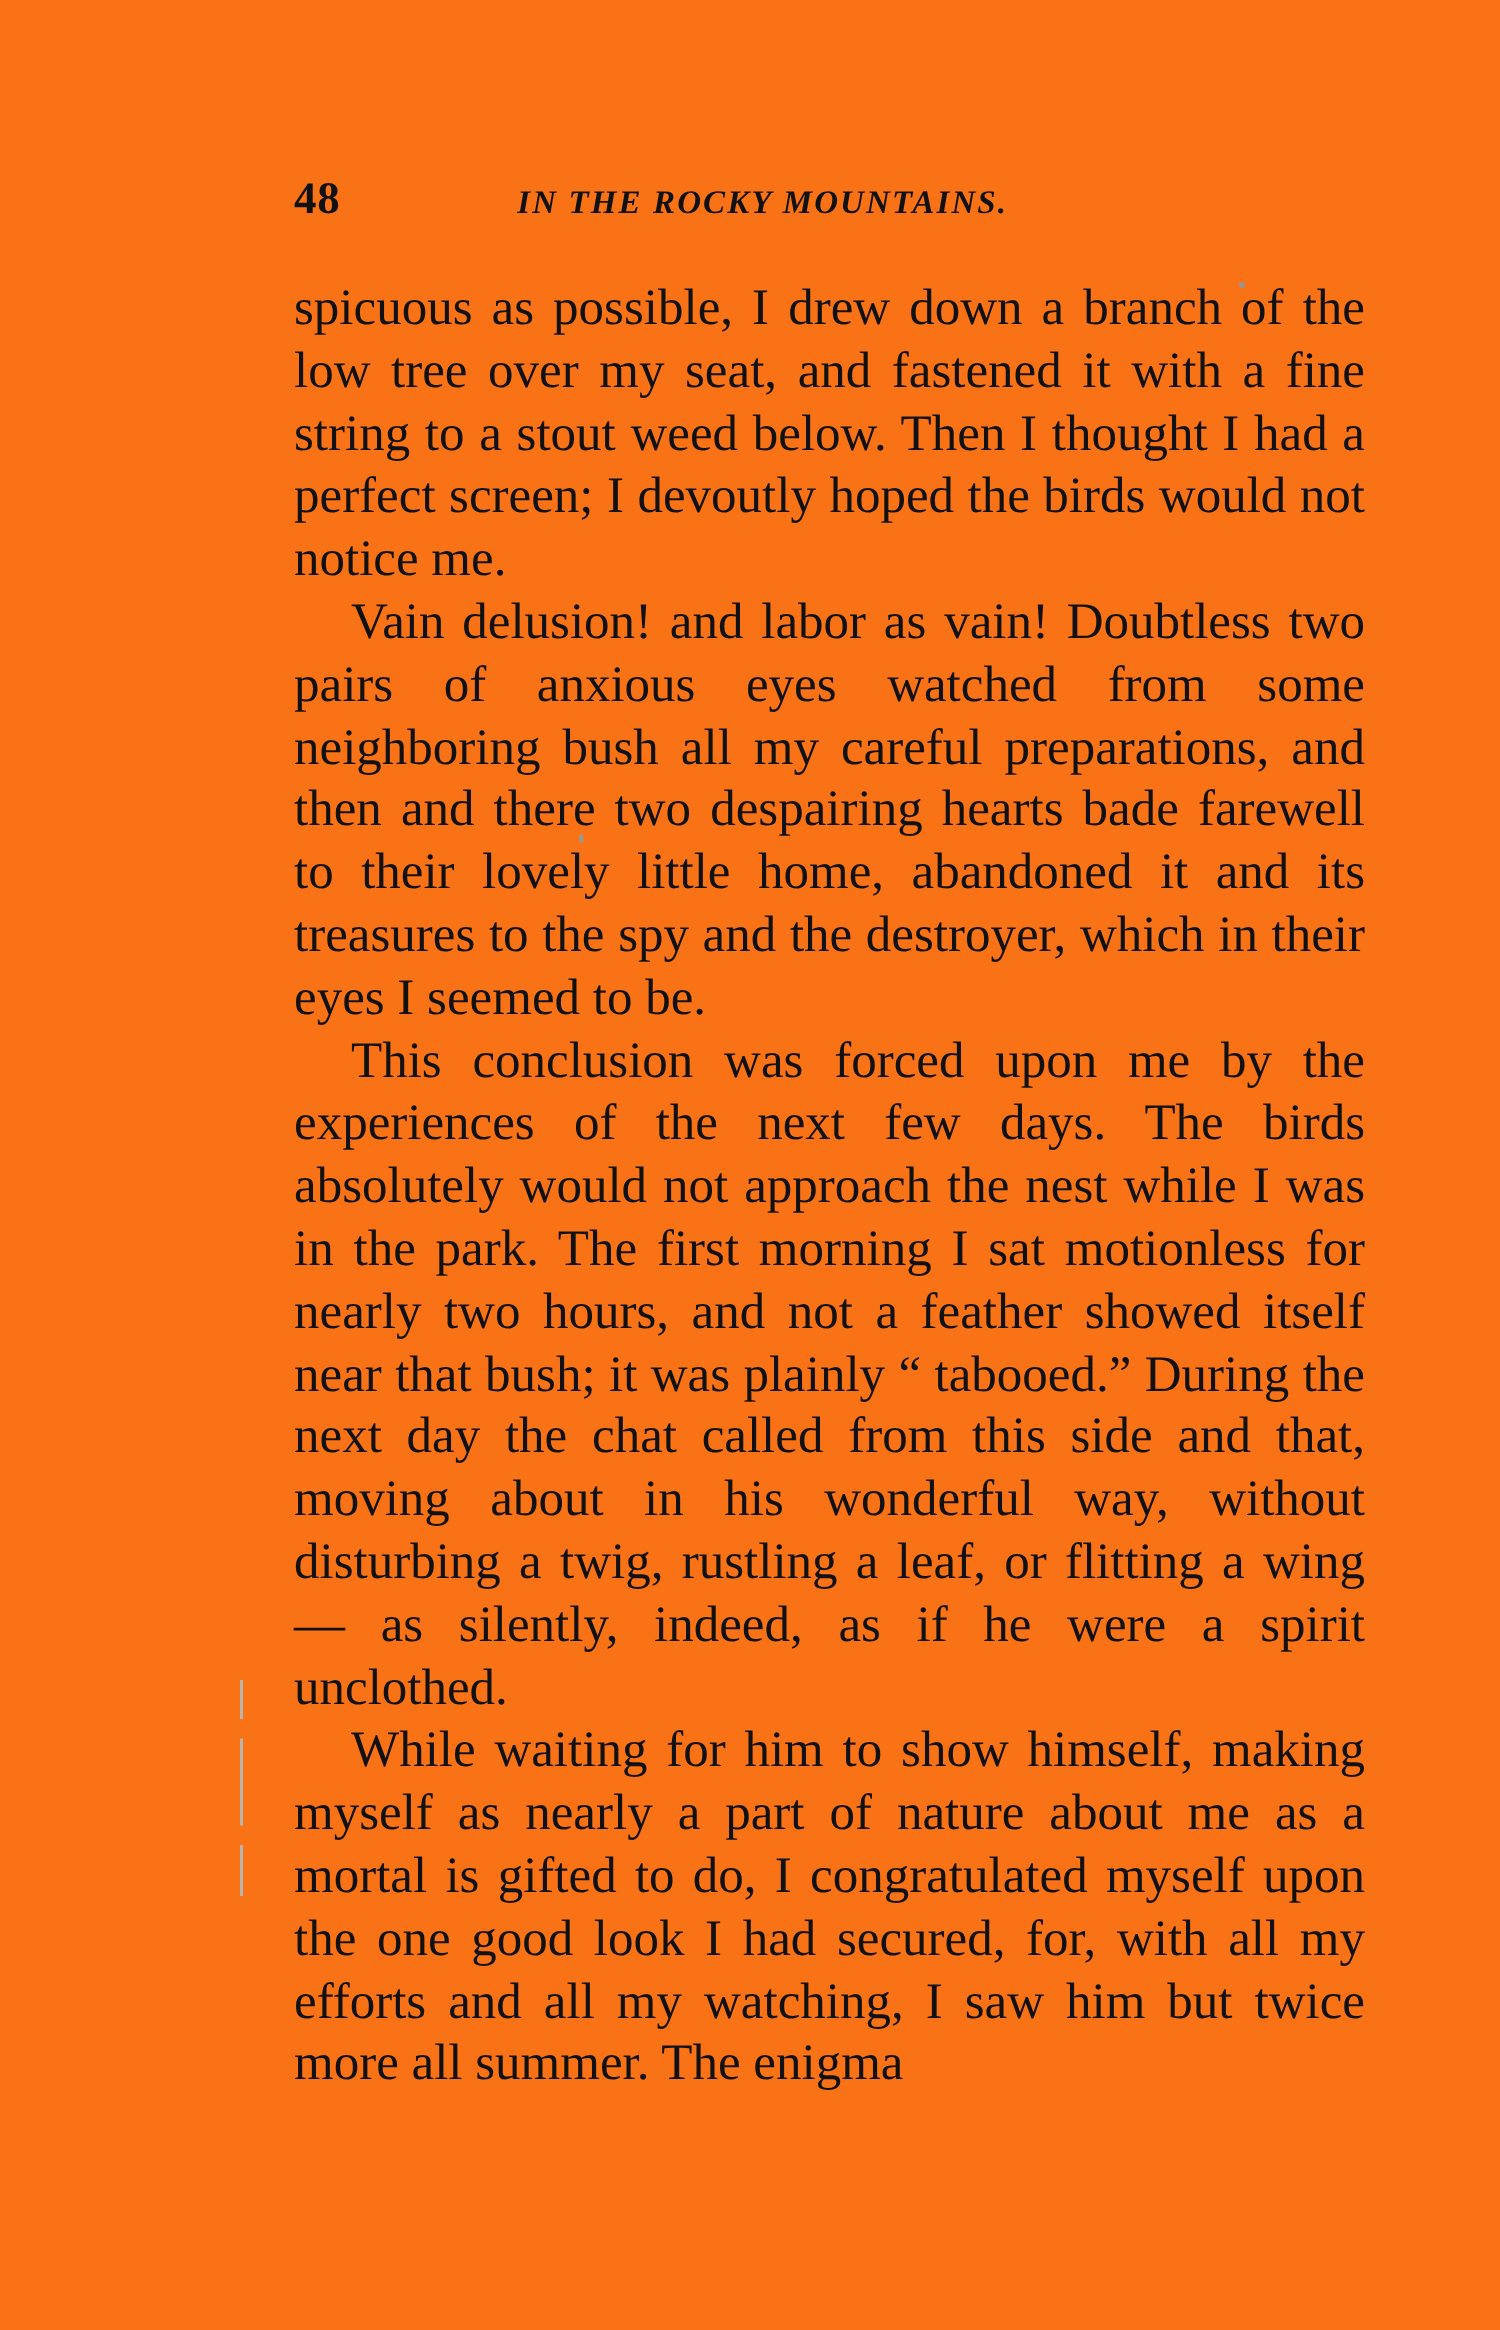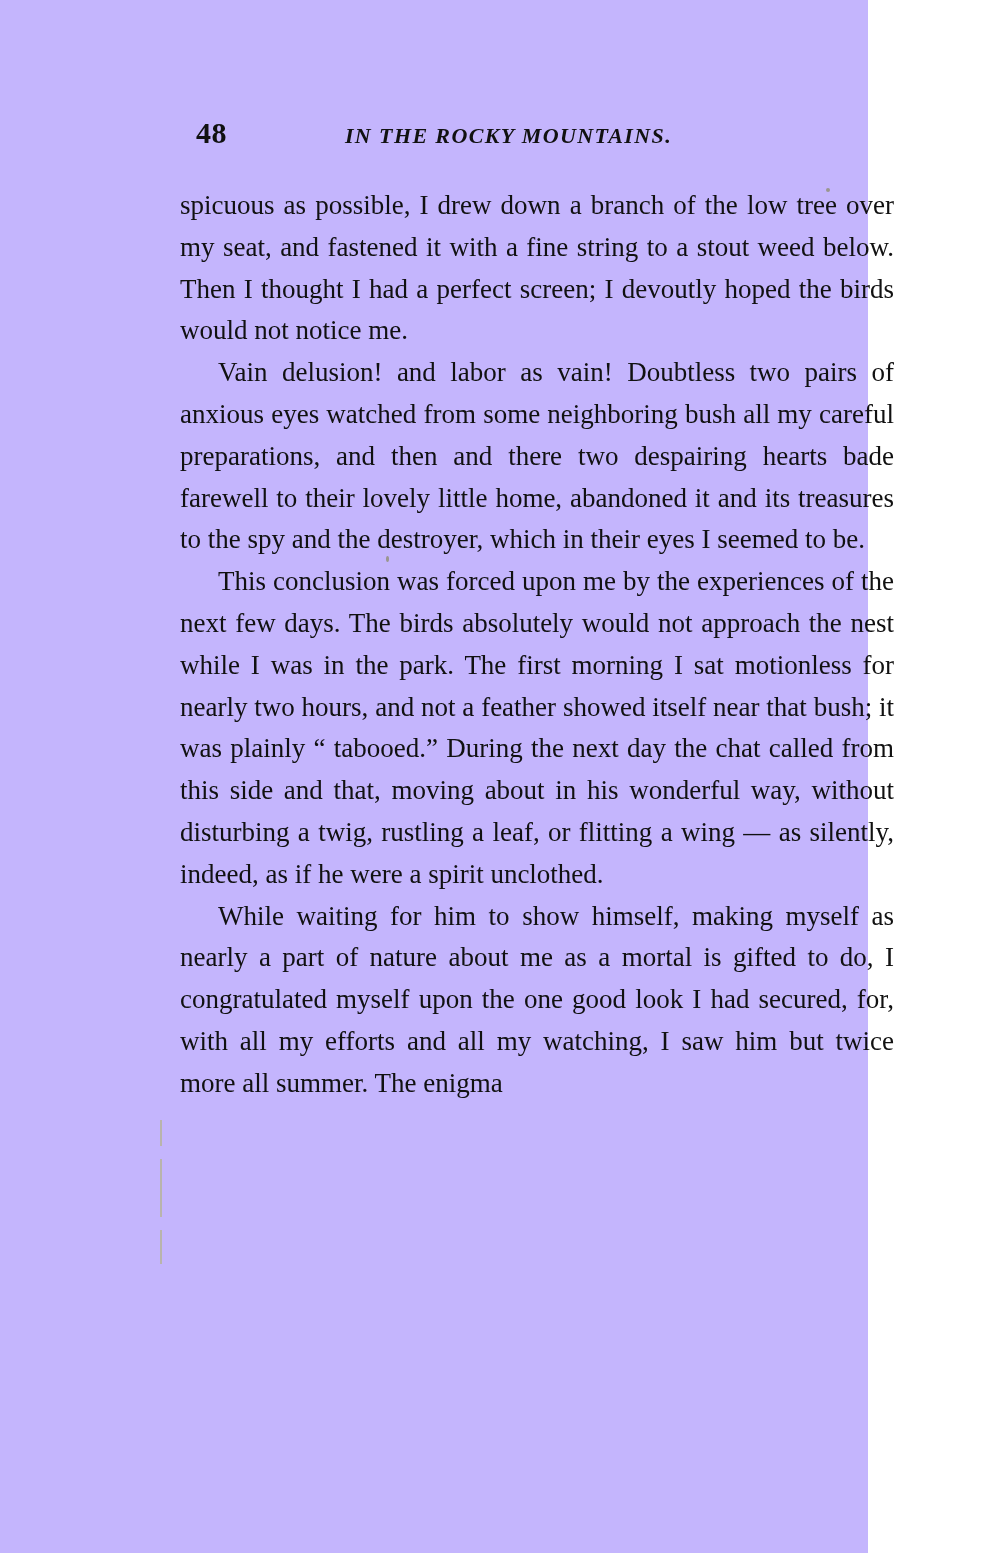--- a/index.html
+++ b/index.html
@@ -12,23 +12,23 @@
     height: 1553px;
     position: relative;
     font-family: "Liberation Serif", serif;
     color: #1a1a1a;
     overflow: hidden;
   }
   .page {
     position: absolute;
     left: 0;
     top: 0;
-    width: 868px;
+    width: 1000px;
     height: 1553px;
-    background: #c4b5fd;
+    background: #f97316;
   }
   .header {
     position: absolute;
     left: 196px;
     top: 116px;
     width: 620px;
     height: 44px;
     display: flex;
     align-items: baseline;
   }
@@ -45,24 +45,24 @@
     font-family: "Liberation Serif", serif;
     font-weight: bold;
     font-style: italic;
     font-size: 22px;
     letter-spacing: 1.4px;
     color: #111;
     padding-right: 26px;
   }
   .body-text {
     position: absolute;
-    left: 180px;
+    left: 196px;
     top: 185px;
     width: 714px;
-    font-size: 27px;
+    font-size: 34px;
     line-height: 41.8px;
     text-align: justify;
     text-justify: inter-word;
     color: #111;
     hyphens: none;
   }
   .body-text p {
     margin: 0;
     text-indent: 38px;
   }

